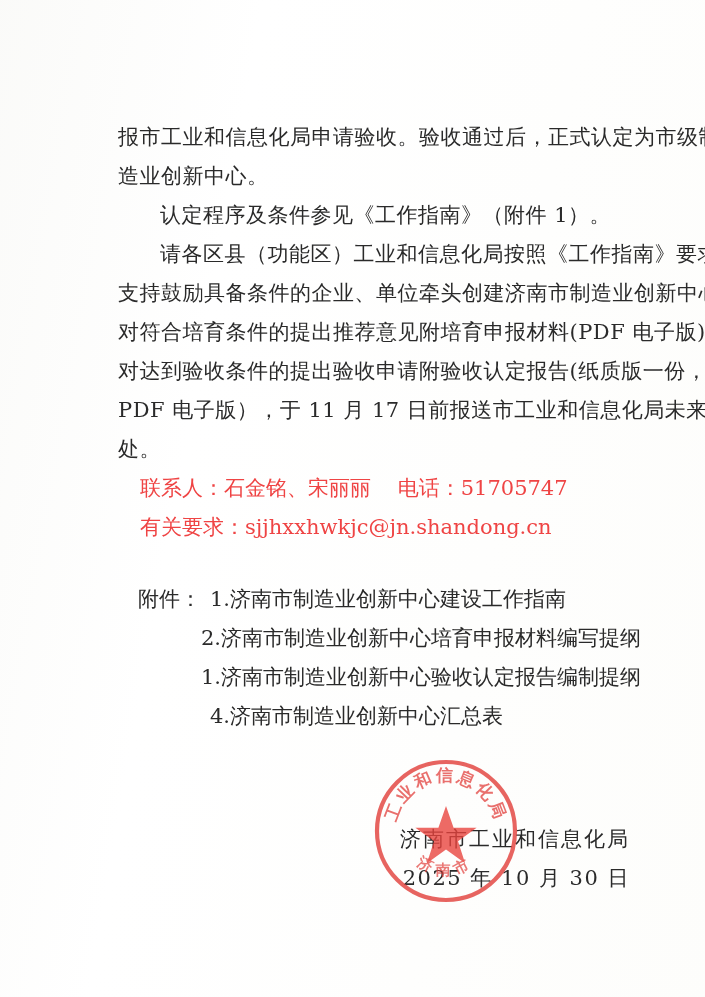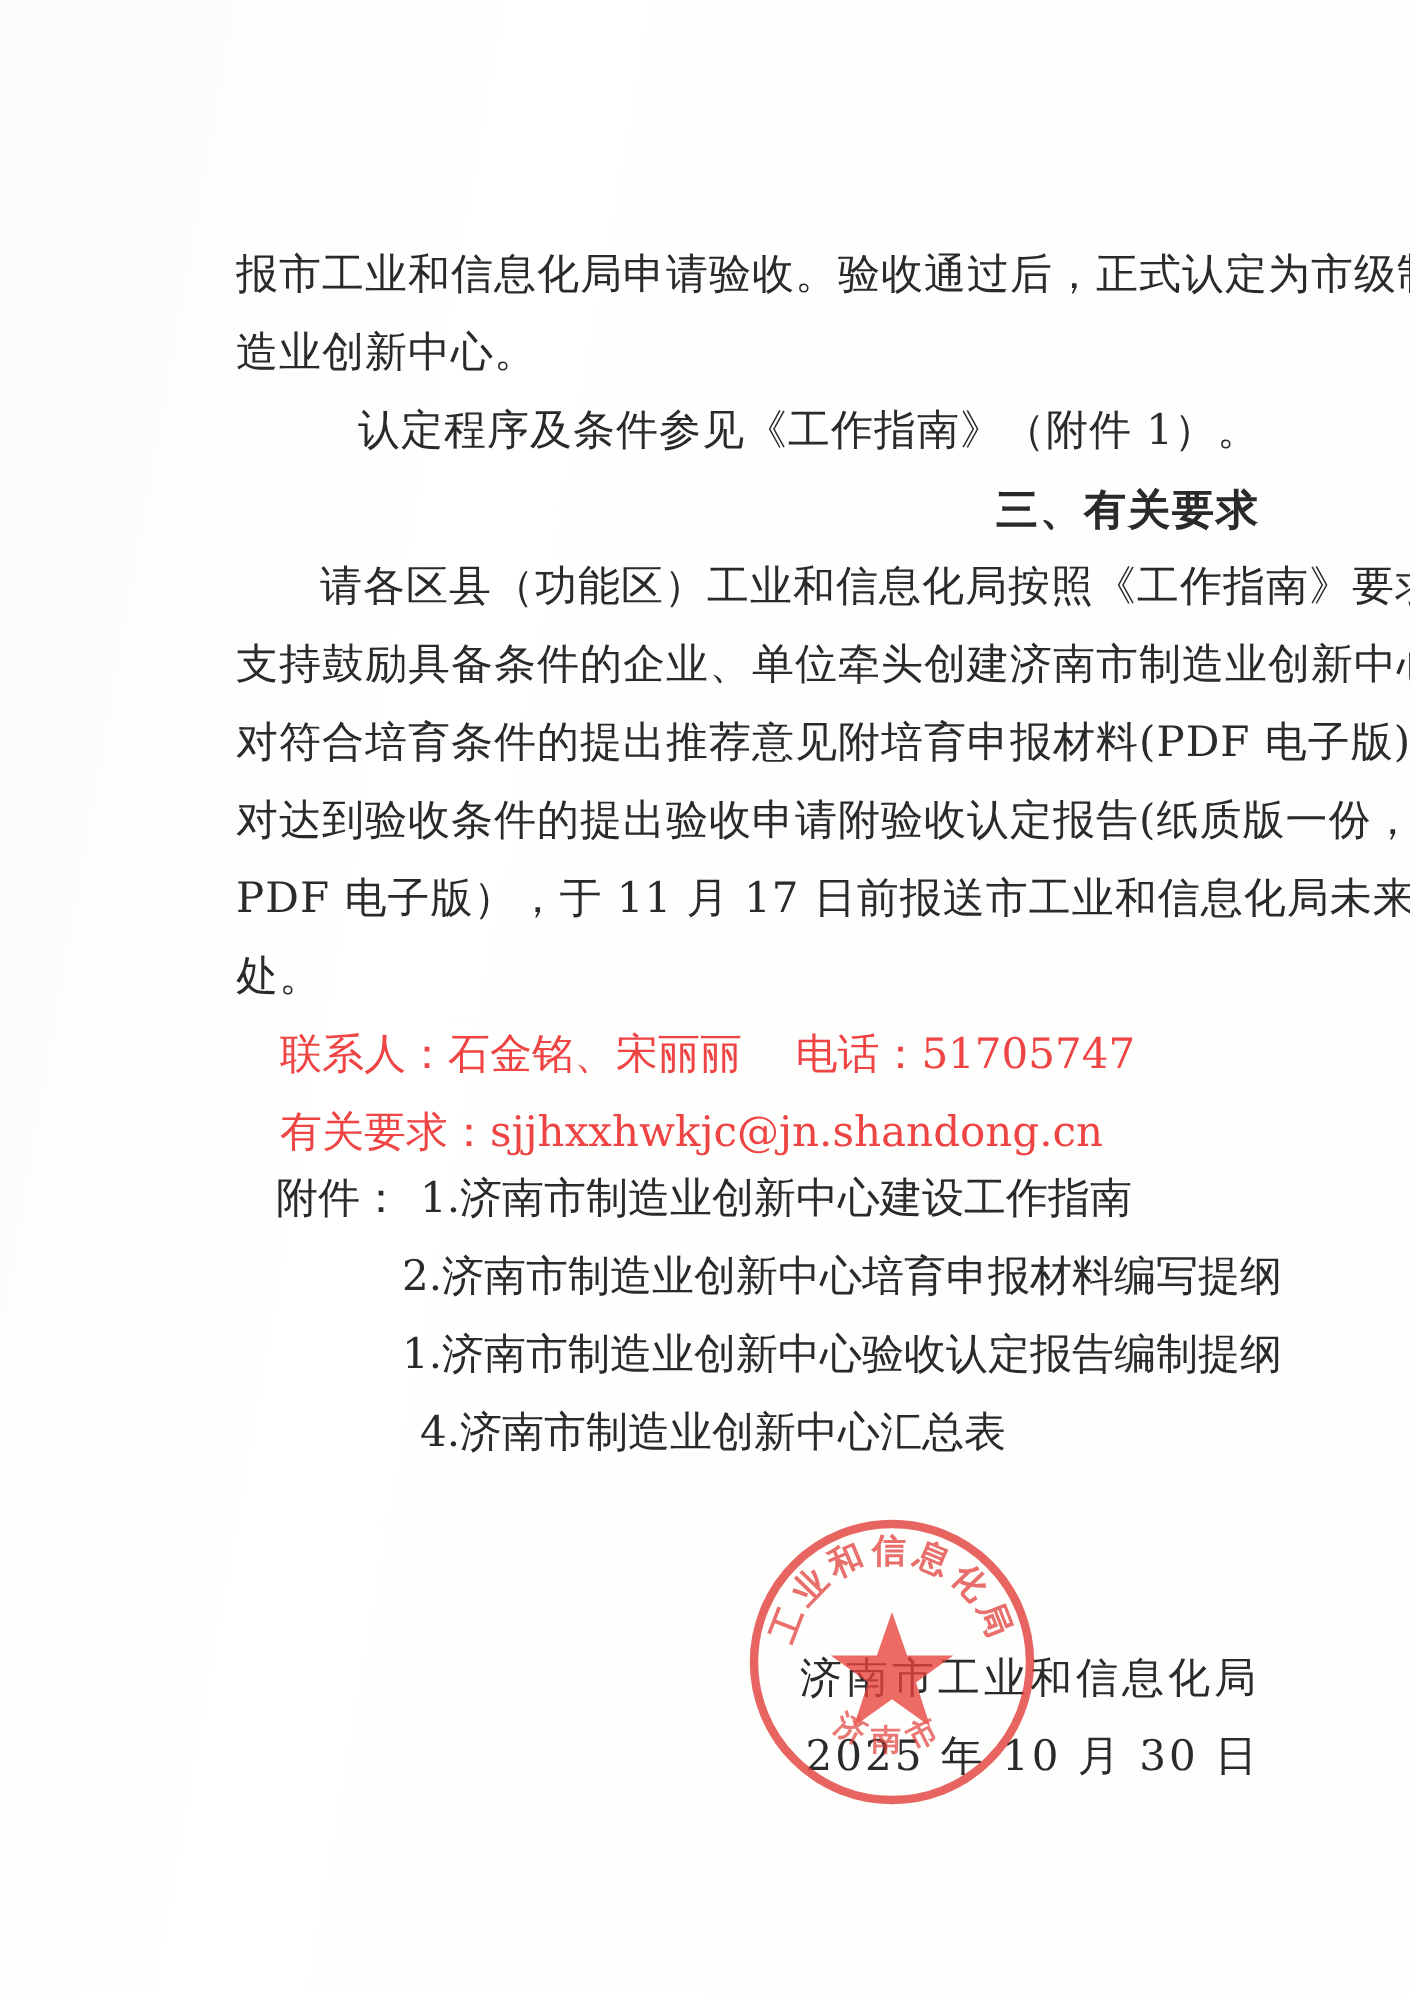--- a/index.html
+++ b/index.html
@@ -42,21 +42,20 @@
     font-size: 21px;
     line-height: 39px;
     height: 39px;
     letter-spacing: 0.5px;
     white-space: nowrap;
     color: #2a2a2a;
   }
 
   .indent {
     padding-left: 42px;
-    text-align: right;
   }
 
   .heading {
     font-weight: bold;
     letter-spacing: 1px;
   }
 
   
   .contact-line {
     font-size: 21px;
@@ -134,21 +133,20 @@
 <div class="page">
   <div class="scan-tint"></div>
 
   <div class="body-text">
 
     <div class="line">报市工业和信息化局申请验收。验收通过后，正式认定为市级制</div>
     <div class="line">造业创新中心。</div>
 
     <div class="line indent">认定程序及条件参见《工作指南》（附件 1）。</div>
 
-    <div class="line indent heading">三、有关要求</div>
 
     <div class="line indent">请各区县（功能区）工业和信息化局按照《工作指南》要求，</div>
     <div class="line">支持鼓励具备条件的企业、单位牵头创建济南市制造业创新中心，</div>
     <div class="line">对符合培育条件的提出推荐意见附培育申报材料(PDF 电子版)，</div>
     <div class="line">对达到验收条件的提出验收申请附验收认定报告(纸质版一份，</div>
     <div class="line">PDF 电子版），于 11 月 17 日前报送市工业和信息化局未来产业</div>
     <div class="line">处。</div>
 
     <div class="contact-line">联系人：石金铭、宋丽丽    电话：51705747</div>
     <div class="contact-line">有关要求：sjjhxxhwkjc@jn.shandong.cn</div>

